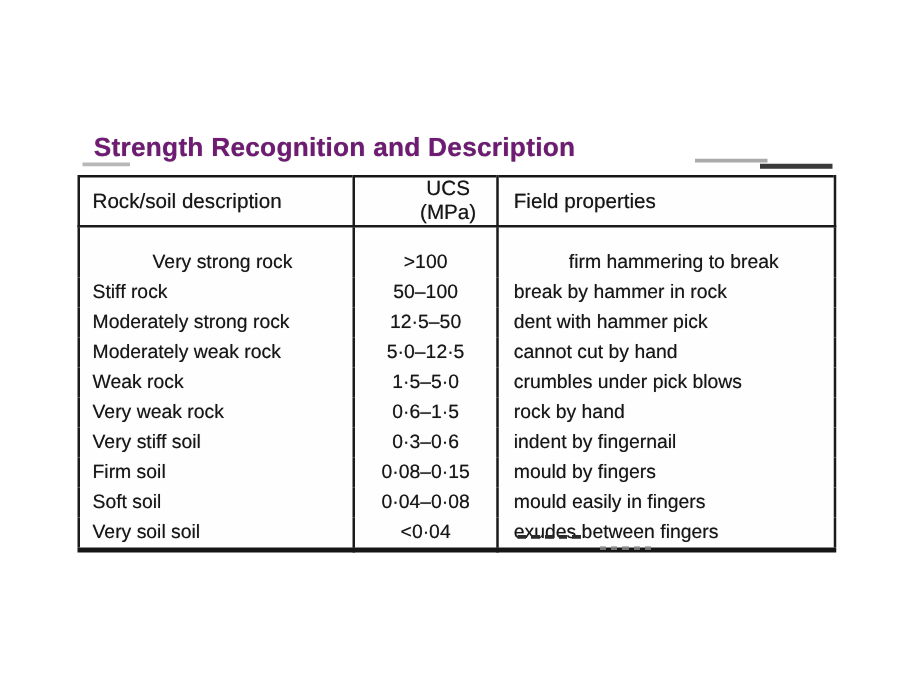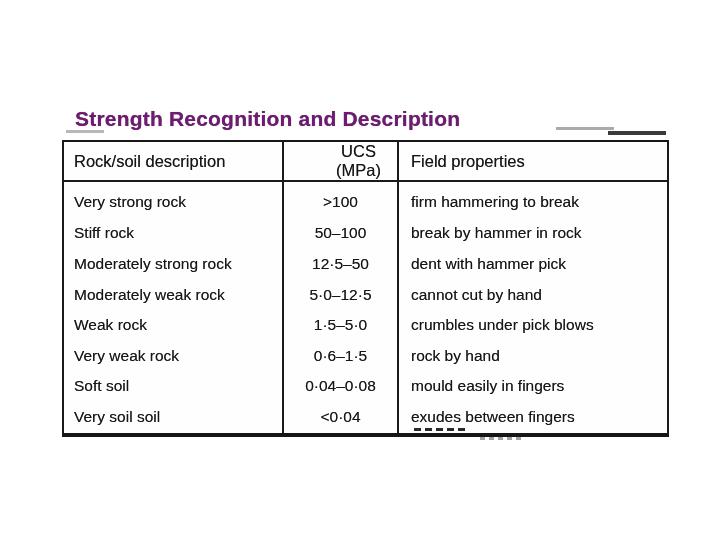--- a/index.html
+++ b/index.html
@@ -57,21 +57,21 @@
     padding-left: 36px;
   }
   .strength-table td {
     font-size: 15.5px;
     height: 24px;
     padding: 0;
     vertical-align: middle;
     text-shadow: 0 0 0.6px rgba(0,0,0,0.55);
     white-space: nowrap;
   }
-  .strength-table tbody tr:first-child td { padding-top: 4px; }
+  .strength-table tbody tr:first-child td { padding-top: 16px; text-align: center; }
   .col-desc  { text-align: left;  padding-left: 10px !important; }
   .col-ucs   { text-align: center; }
   .col-field { text-align: left;  padding-left: 12px !important; }
   
   .artifact { position: absolute; pointer-events: none; }
   .a1 { left: 66px;  top: 130px; width: 38px; height: 3px; background: #9a9a9a; opacity: .7; }
   .a2 { left: 556px; top: 127px; width: 58px; height: 3px; background: #8d8d8d; opacity: .75; }
   .a3 { left: 608px; top: 131px; width: 58px; height: 4px; background: #3a3a3a; }
   .a4 { left: 414px; top: 428px; width: 52px; height: 3px;
         background: repeating-linear-gradient(90deg,#2a2a2a 0 7px,transparent 7px 11px); }
@@ -123,20 +123,30 @@
           <td class="col-desc">Weak rock</td>
           <td class="col-ucs">1·5–5·0</td>
           <td class="col-field">crumbles under pick blows</td>
         </tr>
         <tr>
           <td class="col-desc">Very weak rock</td>
           <td class="col-ucs">0·6–1·5</td>
           <td class="col-field">rock by hand</td>
         </tr>
         <tr>
+          <td class="col-desc">Very stiff soil</td>
+          <td class="col-ucs">0·3–0·6</td>
+          <td class="col-field">indent by fingernail</td>
+        </tr>
+        <tr>
+          <td class="col-desc">Firm soil</td>
+          <td class="col-ucs">0·08–0·15</td>
+          <td class="col-field">mould by fingers</td>
+        </tr>
+        <tr>
           <td class="col-desc">Soft soil</td>
           <td class="col-ucs">0·04–0·08</td>
           <td class="col-field">mould easily in fingers</td>
         </tr>
         <tr>
           <td class="col-desc">Very soil soil</td>
           <td class="col-ucs">&lt;0·04</td>
           <td class="col-field">exudes between fingers</td>
         </tr>
       </tbody>

